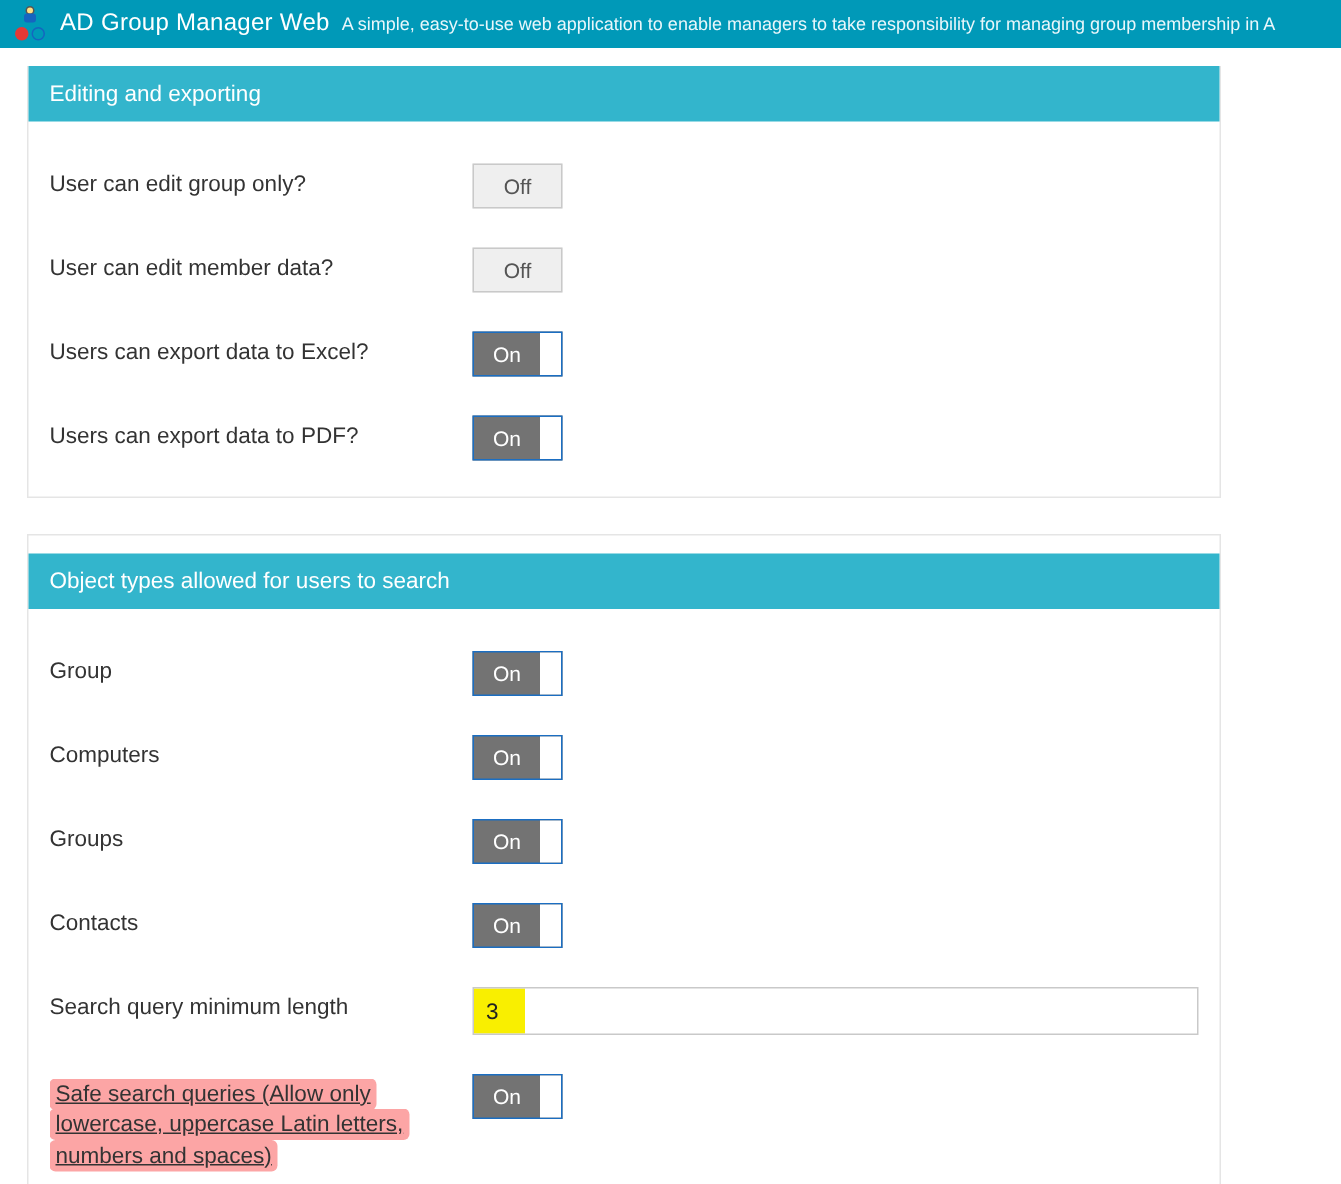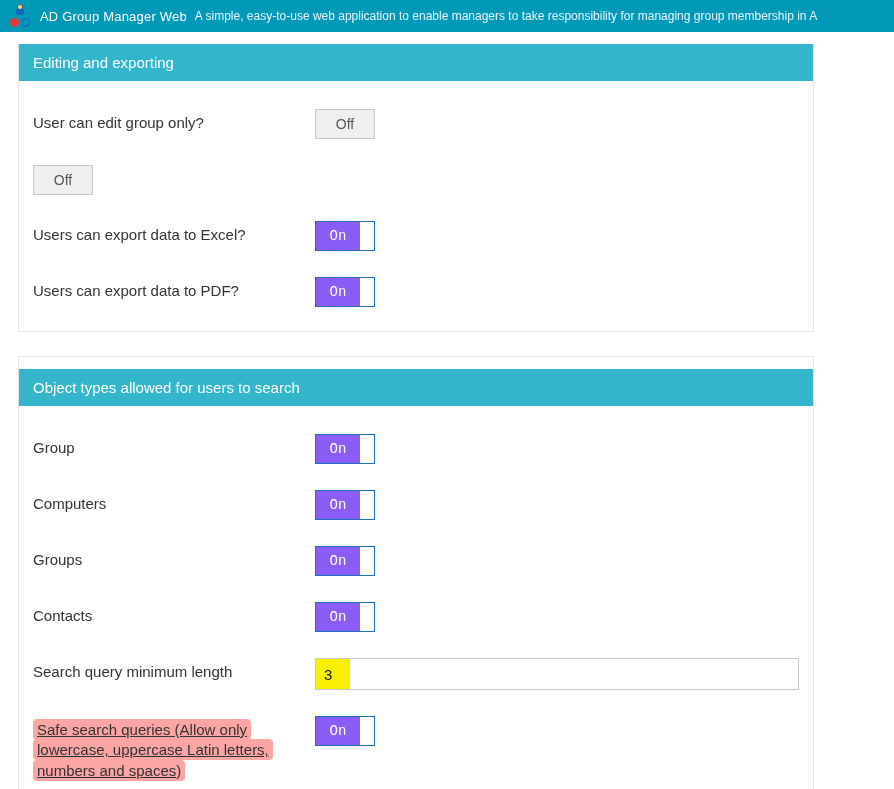--- a/index.html
+++ b/index.html
@@ -24,21 +24,21 @@
   }
   .logo {
     width: 24px; height: 24px;
     flex: 0 0 auto;
     position: relative;
   }
   .logo .head { position:absolute; left:9px; top:0; width:6px; height:6px; border-radius:50%; background:#ffe082; border:1px solid #555;}
   .logo .body { position:absolute; left:8px; top:5px; width:8px; height:6px; background:#1565c0; border-radius:2px;}
   .logo .c1 { position:absolute; left:2px; top:14px; width:9px; height:9px; border-radius:50%; background:#e53935;}
   .logo .c2 { position:absolute; left:13px; top:14px; width:9px; height:9px; border-radius:50%; border:1.5px solid #1565c0; background:transparent;}
-  .brand-title { font-size: 13px; font-weight: 400; letter-spacing: .2px; }
+  .brand-title { font-size: 16px; font-weight: 400; letter-spacing: .2px; }
   .brand-sub { font-size: 12px; font-weight: 400; color: #e9f7fb; }
   .content {
     padding: 0 12px 0 18px;
     width: 826px;
   }
   .panel {
     border: 1px solid #e5e5e5;
     margin-bottom: 24px;
     background:#fff;
   }
@@ -90,21 +90,21 @@
   .toggle .knob {
     flex: 0 0 14px;
     background: #fff;
   }
   .toggle .lab {
     flex: 1;
     display:flex; align-items:center; justify-content:center;
   }
   .toggle.off { background:#efefef; color:#555; }
   .toggle.off .lab { order:1; }
-  .toggle.on { background:#8b5cf6; color:#fff; border-color:#1b6ec2;font-family:Liberation Mono, monospace; }
+  .toggle.on { background:#737373; color:#fff; border-color:#1b6ec2; }
   .toggle.on .lab { order:0; }
   .toggle.on .knob { order:1; background:#fff; }
   .text-input {
     flex:1;
     height: 32px;
     border: 1px solid #c9c9c9;
     padding: 0 8px;
     font-size: 15px;
     color:#222;
     outline:none;
@@ -133,20 +133,21 @@
 
       <div class="row">
         <div class="label">User can edit group only?</div>
         <div class="toggle off">
           <span class="lab">Off</span>
 
         </div>
       </div>
 
       <div class="row">
+        <div class="label">User can edit member data?</div>
         <div class="toggle off">
           <span class="lab">Off</span>
 
         </div>
       </div>
 
       <div class="row">
         <div class="label">Users can export data to Excel?</div>
         <div class="toggle on">
           <span class="lab">On</span>

